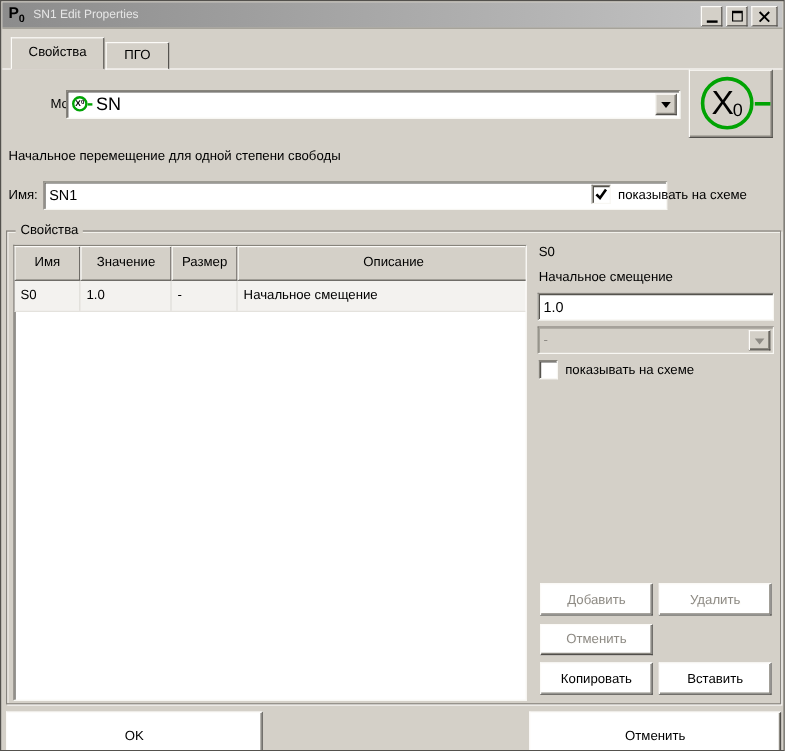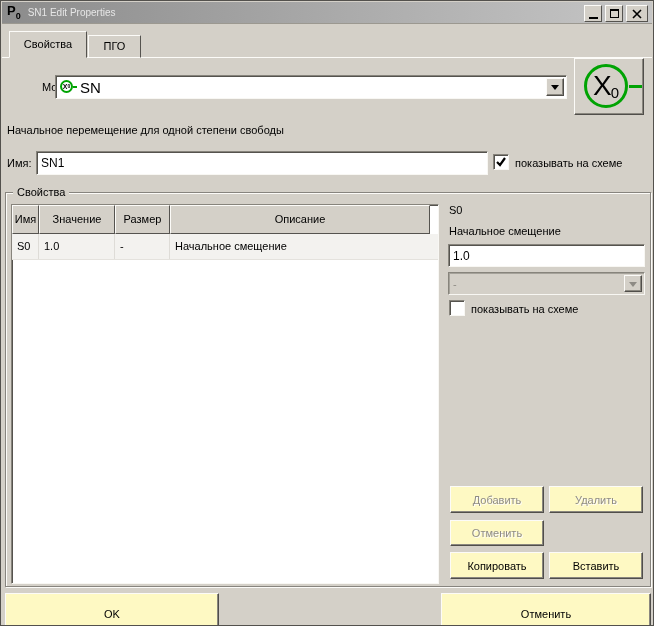--- a/index.html
+++ b/index.html
@@ -42,21 +42,21 @@
     background:#fff;
     border:1px solid;border-color:#87847c #f8f7f3 #f8f7f3 #87847c;
     box-shadow:inset 1px 1px 0 #55534e;
   }
   .raised{
     background:#d4d0c8;
     border:1px solid;border-color:#fcfbf8 #504e4a #504e4a #fcfbf8;
     box-shadow:inset -1px -1px 0 #8a877f;
   }
   .btn{
-    background:#fef9c3;color:#000;font-family:"Liberation Sans",sans-serif;font-size:11px;
+    background:#ffffff;color:#000;font-family:"Liberation Sans",sans-serif;font-size:11px;
     border:1px solid;border-color:#fcfbf8 #504e4a #504e4a #fcfbf8;
     box-shadow:inset -1px -1px 0 #8a877f;
     display:flex;align-items:center;justify-content:center;padding:0;
   }
   .btn.disabled{color:#8e8b85;text-shadow:1px 1px 0 #fdfcfa;}
   
   .model-label{position:absolute;left:8px;top:80px;margin-left:33px;}
   .combobox{position:absolute;left:54px;top:74px;width:512px;height:24px;display:flex;align-items:center;padding-left:4px;}
   .combo-text{margin-left:6px;font-size:15px;}
   .combo-arrow{
@@ -79,21 +79,21 @@
   .symbol-preview .circle .x{font-size:28px;line-height:1;}
   .symbol-preview .circle sub{font-size:15px;margin-top:12px;margin-left:-1px;}
   .symbol-preview .line{position:absolute;left:54px;top:26px;width:13px;height:3px;background:#00a303;}
   
   .desc{position:absolute;left:6px;top:123px;}
   .name-label{position:absolute;left:6px;top:156px;}
   .text-input{
     font-family:"Liberation Sans",sans-serif;font-size:12px;color:#000;
     padding:0 0 0 4px;outline:none;
   }
-  .name-input{position:absolute;left:35px;top:150px;width:452px;height:24px;}
+  .name-input{position:absolute;left:35px;top:150px;width:520px;height:24px;}
   .checkbox{
     width:16px;height:16px;background:#fff;
     border:1px solid;border-color:#87847c #f8f7f3 #f8f7f3 #87847c;
     box-shadow:inset 1px 1px 0 #55534e;
     display:flex;align-items:center;justify-content:center;
   }
   .name-check{position:absolute;left:492px;top:153px;}
   .name-check-label{position:absolute;left:514px;top:156px;}
   
   .groupbox{
@@ -104,21 +104,21 @@
   
   .ptable{position:absolute;left:5px;top:11px;width:428px;height:380px;overflow:hidden;}
   .thead{display:flex;height:29px;}
   .th{
     background:#d4d0c8;height:29px;line-height:27px;text-align:center;
     border:1px solid;border-color:#fcfbf8 #55534f #55534f #fcfbf8;
     overflow:hidden;flex:0 0 auto;
   }
   .trow{display:flex;height:26px;background:#f3f2ef;border-bottom:1px solid #e4e2dd;}
   .td{line-height:25px;padding-left:5px;border-right:1px solid #dedcd7;overflow:hidden;flex:0 0 auto;}
-  .w-name{width:27px;}.w-val{width:76px;}.w-size{width:55px;}.w-desc{width:260px;}
+  .w-name{width:55px;}.w-val{width:76px;}.w-size{width:55px;}.w-desc{width:260px;}
   .td.w-desc{border-right:none;}
   
   .sel-name{position:absolute;left:443px;top:11px;}
   .sel-desc{position:absolute;left:443px;top:32px;}
   .val-input{position:absolute;left:442px;top:51px;width:197px;height:23px;}
   .unit-combo{
     position:absolute;left:442px;top:79px;width:197px;height:23px;
     background:#d4d0c8;color:#8e8b85;
     border:1px solid;border-color:#87847c #f8f7f3 #f8f7f3 #87847c;
     box-shadow:inset 1px 1px 0 #a5a29a;

